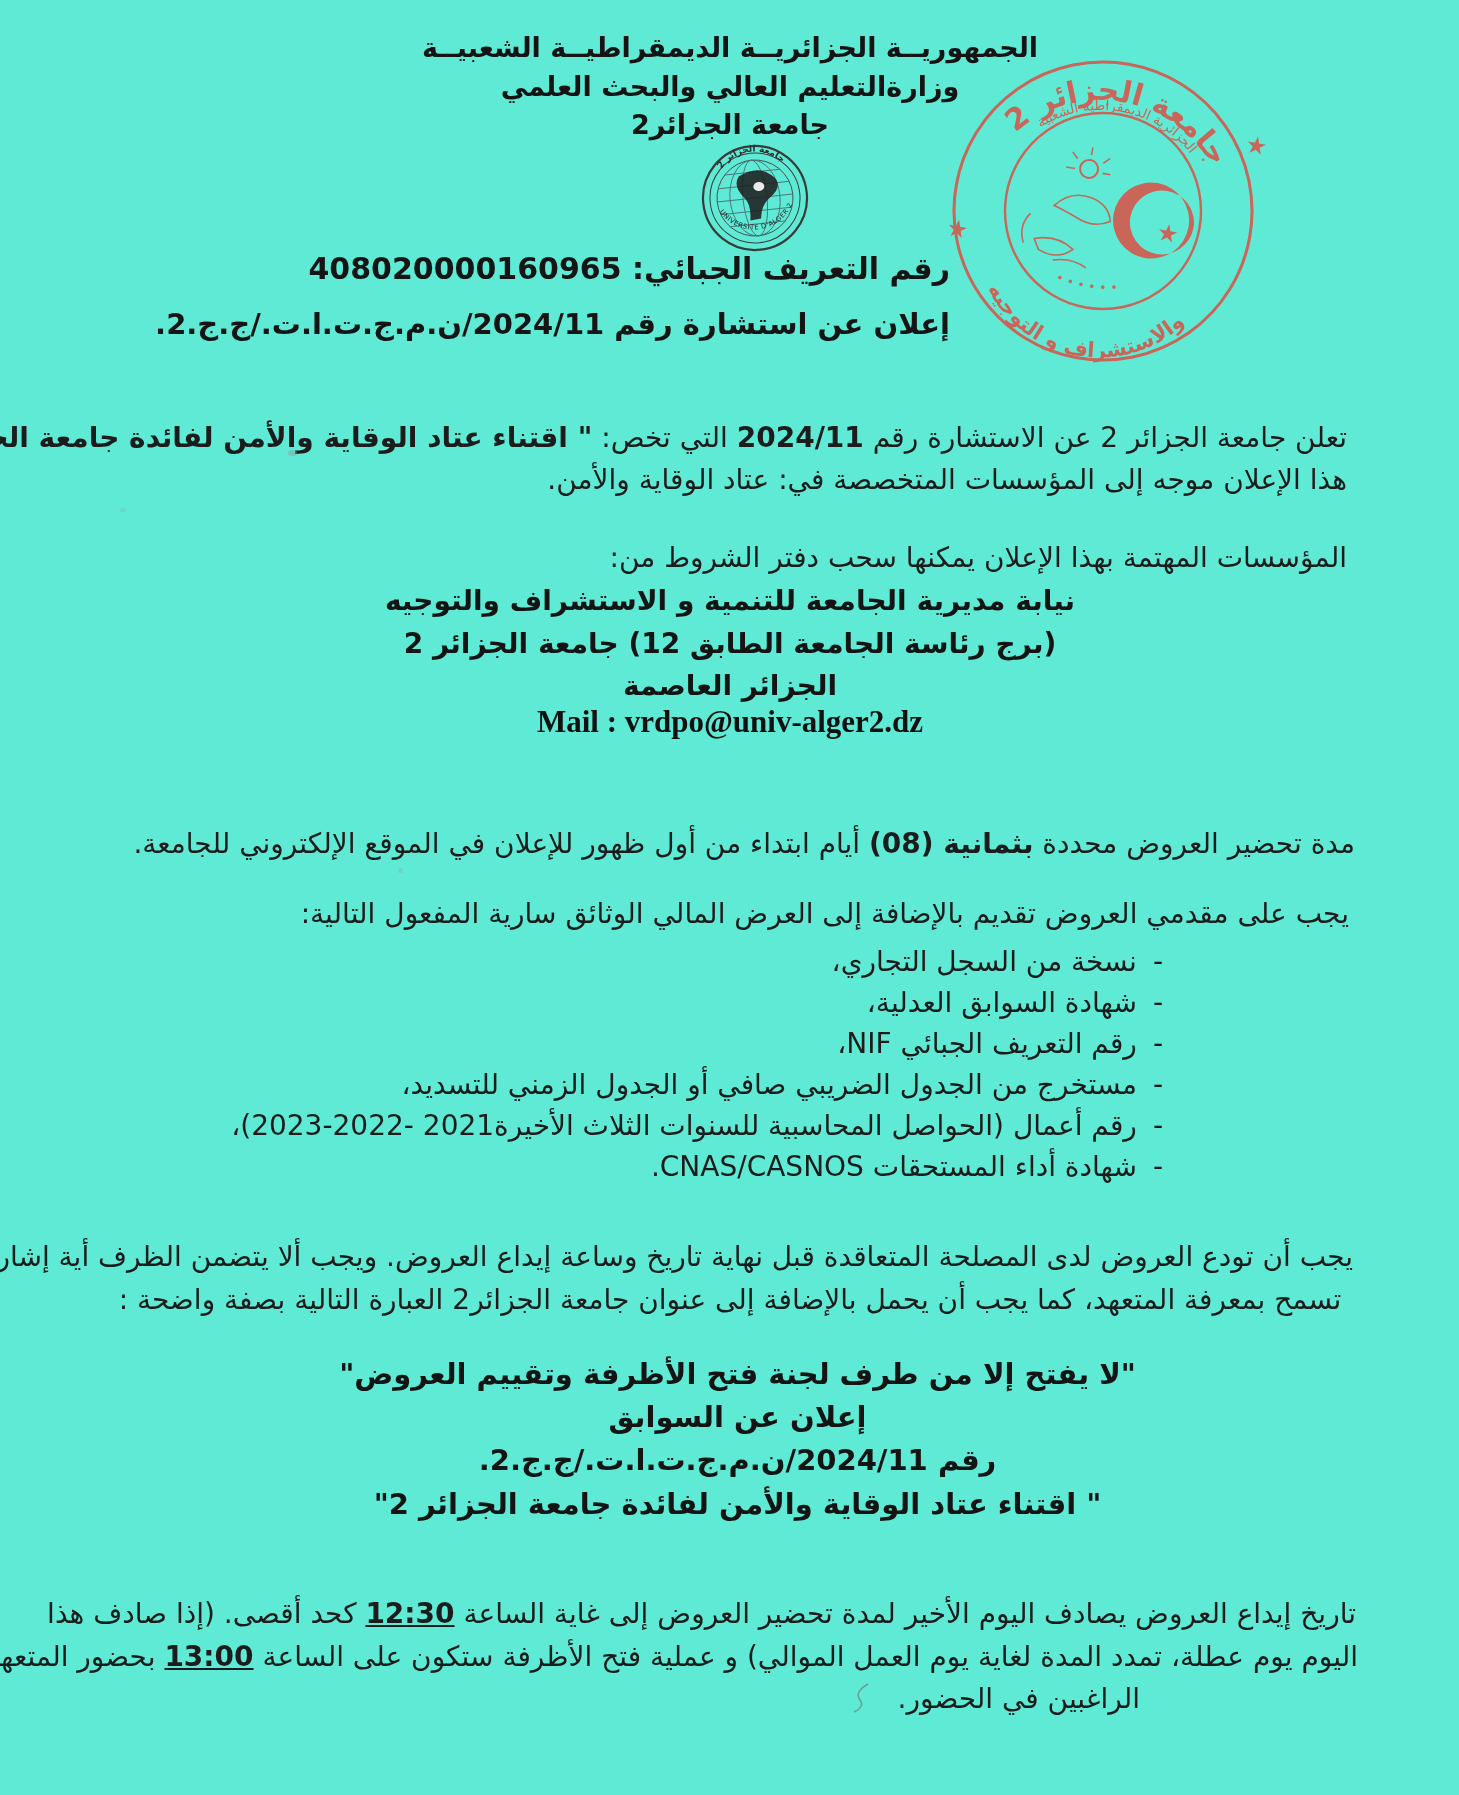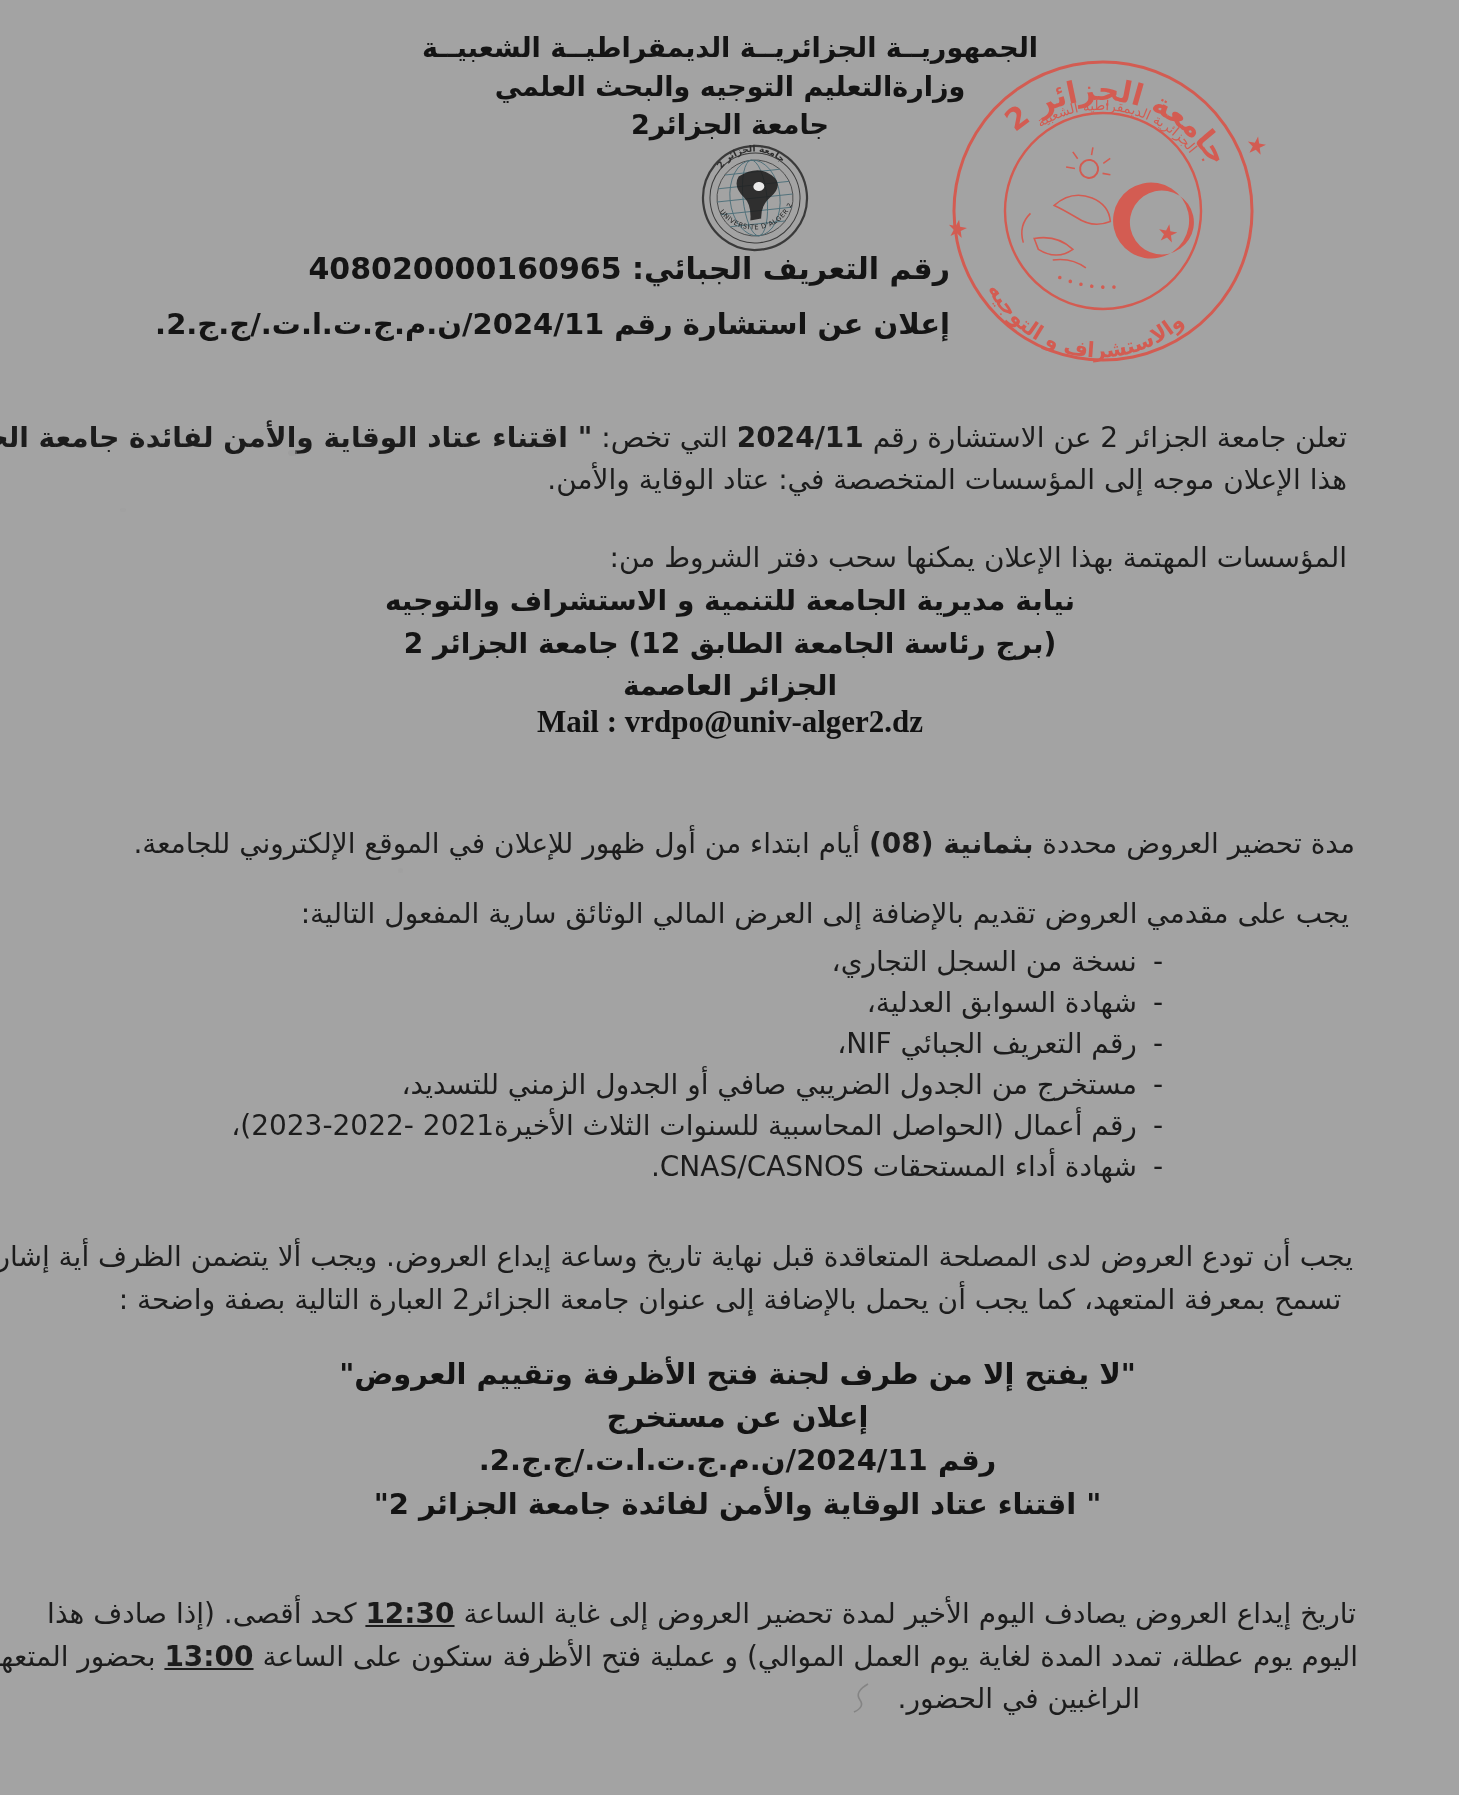--- a/index.html
+++ b/index.html
@@ -1,17 +1,17 @@
 <!DOCTYPE html>
 <html lang="ar"><head>
 <meta charset="utf-8">
 <style>
   html,body{margin:0;padding:0;background:#ffffff;}
   .page{
-    position:relative;width:1459px;height:1795px;background:#a3a3a3;
+    position:relative;width:1459px;height:1795px;background:#5eead4;
     font-family:"DejaVu Sans",sans-serif;color:#1c1c1c;overflow:hidden;
   }
   .abs{position:absolute;}
   .rtl{direction:rtl;}
   .ltr{direction:ltr;}
   .b{font-weight:bold;}
   .center-col{left:110px;width:1240px;text-align:center;}
   .hdr-line{font-size:27px;font-weight:bold;color:#141414;}
   .meta-line{color:#151515;white-space:nowrap;}
   .body-line{font-size:28px;white-space:nowrap;}
@@ -22,21 +22,21 @@
   .doc-item .dash{display:inline-block;margin-left:16px;}
   .speck{position:absolute;background:#9a9a9a;opacity:.45;border-radius:50%;}
 </style>
 </head>
 <body>
 
 <div class="page">
 
   <div class="abs center-col rtl" style="top:32px;">
     <div class="hdr-line">الجمهوريــة الجزائريــة الديمقراطيــة الشعبيــة</div>
-    <div class="hdr-line" style="margin-top:8px;">وزارةالتعليم التوجيه والبحث العلمي</div>
+    <div class="hdr-line" style="margin-top:8px;">وزارةالتعليم العالي والبحث العلمي</div>
     <div class="hdr-line" style="margin-top:7px;">جامعة الجزائر2</div>
   </div>
 
   <svg class="abs" style="left:697px;top:141px;" width="116" height="114" viewBox="0 0 116 114">
     <g transform="rotate(-6 58 57)">
       <circle cx="58" cy="57" r="52" fill="none" stroke="#3a3a3a" stroke-width="2.2"></circle>
       <circle cx="58" cy="57" r="45" fill="none" stroke="#3a3a3a" stroke-width="1"></circle>
       <g stroke="#4d6e79" stroke-width="0.9" fill="none">
         <circle cx="58" cy="57" r="38" stroke="#474747"></circle>
         <ellipse cx="58" cy="57" rx="12" ry="38"></ellipse>
@@ -130,21 +130,21 @@
     <div class="doc-item"><span class="dash">-</span><span>رقم التعريف الجبائي NIF،</span></div>
     <div class="doc-item"><span class="dash">-</span><span>مستخرج من الجدول الضريبي صافي أو الجدول الزمني للتسديد،</span></div>
     <div class="doc-item"><span class="dash">-</span><span>رقم أعمال (الحواصل المحاسبية للسنوات الثلاث الأخيرة2021 -2022-2023)،</span></div>
     <div class="doc-item"><span class="dash">-</span><span>شهادة أداء المستحقات CNAS/CASNOS.</span></div>
   </div>
 
   <div class="abs rtl body-line" style="top:1240px;right:106px;">يجب أن تودع العروض لدى المصلحة المتعاقدة قبل نهاية تاريخ وساعة إيداع العروض. ويجب ألا يتضمن الظرف أية إشارة</div>
   <div class="abs center-col rtl body-line" style="top:1283px;">تسمح بمعرفة المتعهد، كما يجب أن يحمل بالإضافة إلى عنوان جامعة الجزائر2  العبارة التالية بصفة واضحة :</div>
 
   <div class="abs center-col rtl env-line" style="top:1357px;left:115px;width:1245px;">"لا يفتح إلا من طرف لجنة فتح الأظرفة وتقييم العروض"</div>
-  <div class="abs center-col rtl env-line" style="top:1400px;left:115px;width:1245px;">إعلان عن مستخرج</div>
+  <div class="abs center-col rtl env-line" style="top:1400px;left:115px;width:1245px;">إعلان عن السوابق</div>
   <div class="abs center-col rtl env-line" style="top:1443px;left:115px;width:1245px;">رقم 2024/11/ن.م.ج.ت.ا.ت./ج.ج.2.</div>
   <div class="abs center-col rtl env-line" style="top:1487px;left:115px;width:1245px;">" اقتناء عتاد الوقاية والأمن لفائدة جامعة الجزائر 2"</div>
 
   <div class="abs rtl body-line" style="top:1597px;right:103px;margin-left:16px;"><span>تاريخ إيداع العروض يصادف اليوم الأخير لمدة تحضير العروض إلى غاية الساعة </span><span style="font-weight: bold; text-decoration: underline;">12:30</span><span> كحد أقصى. (إذا صادف هذا</span></div>
   <div class="abs rtl body-line" style="top:1640px;right:101px;"><span>اليوم يوم عطلة، تمدد المدة لغاية يوم العمل الموالي) و عملية فتح الأظرفة ستكون على الساعة </span><span style="font-weight: bold; text-decoration: underline;">13:00</span><span> بحضور المتعهدين</span></div>
   <div class="abs rtl body-line" style="top:1682px;right:319px;">الراغبين في الحضور.</div>
 
   <div class="speck" style="left:288px;top:450px;width:9px;height:6px;"></div>
   <div class="speck" style="left:120px;top:508px;width:6px;height:4px;opacity:.25;"></div>
   <div class="speck" style="left:398px;top:868px;width:5px;height:5px;opacity:.3;"></div>

